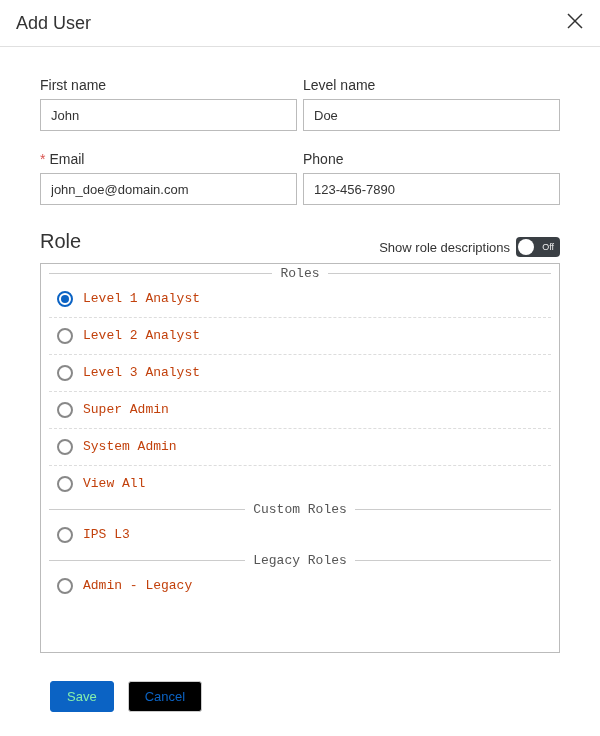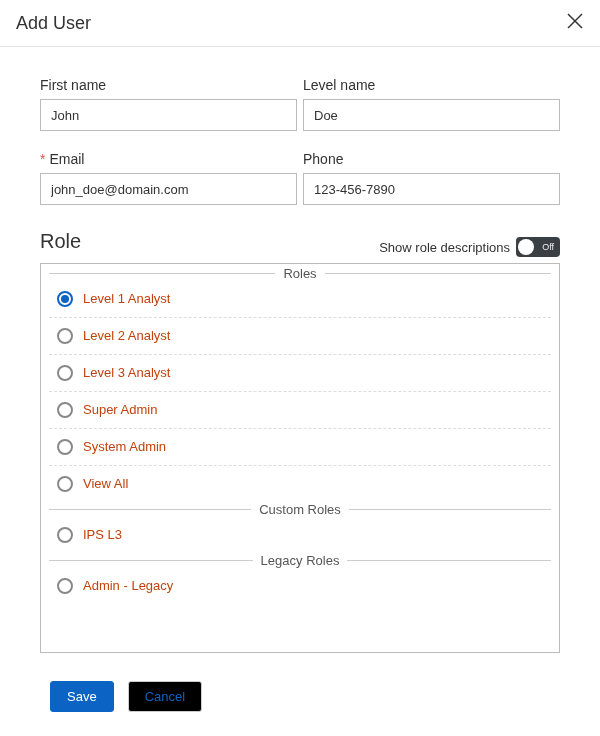--- a/index.html
+++ b/index.html
@@ -103,20 +103,21 @@
       height: 390px;
       overflow-y: scroll;
       position: relative;
       background: #fff;
     }
     fieldset {
       border: none;
       border-top: 1px solid #ccc;
       margin: 0 8px 0 8px;
       padding: 0;
+      font-family: Liberation Mono, monospace;
     }
     fieldset.first {
       margin-top: 2px;
     }
     legend {
       font-size: 13px;
       color: #555;
       padding: 0 8px;
       margin: 0 auto;
       text-align: center;
@@ -161,21 +162,21 @@
     }
     .btn {
       padding: 7px 16px;
       font-size: 13px;
       border-radius: 3px;
       cursor: pointer;
       border: 1px solid transparent;
     }
     .btn-primary {
       background: #0b63c4;
-      color: #ffffff;
+      color: #86efac;
       border-color: #0b63c4;
     }
     .btn-secondary {
       background: #000000;
       color: #0b63c4;
       border: 1px solid #ccc;
     }
     
     .roles-box::-webkit-scrollbar { width: 12px; }
     .roles-box::-webkit-scrollbar-track { background: #f0f0f0; }

